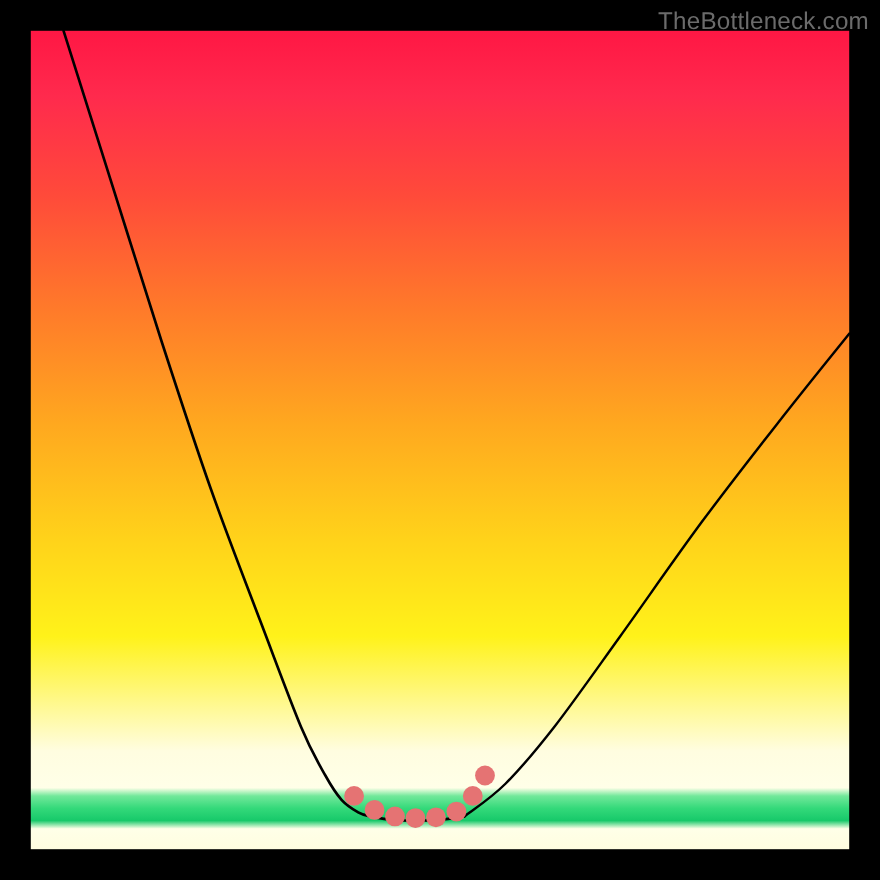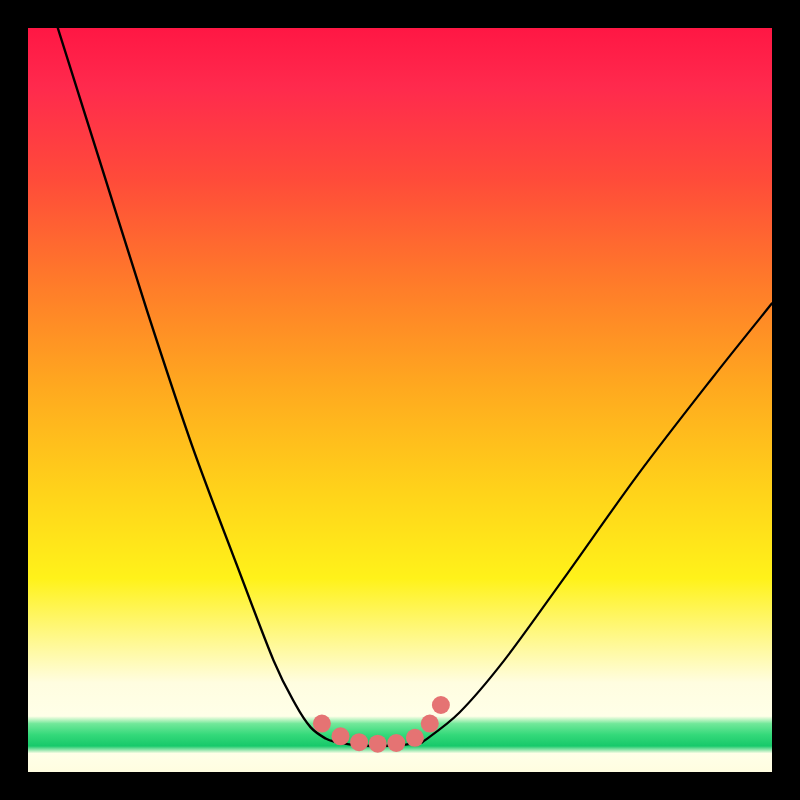--- a/index.html
+++ b/index.html
@@ -55,20 +55,21 @@
     position: absolute;
     left: 0; top: 0;
     width: 744px; height: 744px;
     overflow: visible;
   }
 </style>
 </head>
 <body>
 
 <div class="frame">
+  <div class="watermark">TheBottleneck.com</div>
   <div class="plot">
     <svg class="curves" viewBox="0 0 744 744">
       <g>
         <path d="M 29.8 0.0 C 37.2 23.6, 59.5 94.2, 74.4 141.4 C 89.3 188.5, 104.2 236.8, 119.0 282.7 C 133.9 328.6, 148.8 374.5, 163.7 416.6 C 178.6 458.8, 194.7 499.7, 208.3 535.7 C 222.0 571.6, 235.6 608.8, 245.5 632.4 C 255.4 656.0, 261.6 665.9, 267.8 677.0 C 274.0 688.2, 277.8 693.8, 282.7 699.4 C 287.7 704.9, 293.3 708.0, 297.6 710.5 C 301.9 713.0, 306.9 713.6, 308.8 714.2" fill="none" stroke="#000000" stroke-width="2.4" stroke-linecap="round"></path>
         <path d="M 308.8 714.2 C 311.9 714.7, 320.5 716.6, 327.4 717.2 C 334.2 717.8, 342.2 718.0, 349.7 718.0 C 357.1 718.0, 364.6 717.8, 372.0 717.2 C 379.4 716.6, 390.6 714.7, 394.3 714.2" fill="none" stroke="#000000" stroke-width="2.4" stroke-linecap="round"></path>
         <path d="M 394.3 714.2 C 400.5 709.3, 417.9 698.1, 431.5 684.5 C 445.2 670.8, 458.8 654.7, 476.2 632.4 C 493.5 610.1, 513.4 581.6, 535.7 550.6 C 558.0 519.6, 585.3 479.9, 610.1 446.4 C 634.9 412.9, 662.2 378.2, 684.5 349.7 C 706.8 321.2, 734.1 287.7, 744.0 275.3" fill="none" stroke="#000000" stroke-width="2.2" stroke-linecap="round"></path>
       </g>
       <g>
           <circle cx="293.9" cy="695.6" r="9" fill="#e57373"></circle>
           <circle cx="312.5" cy="708.3" r="9" fill="#e57373"></circle>

